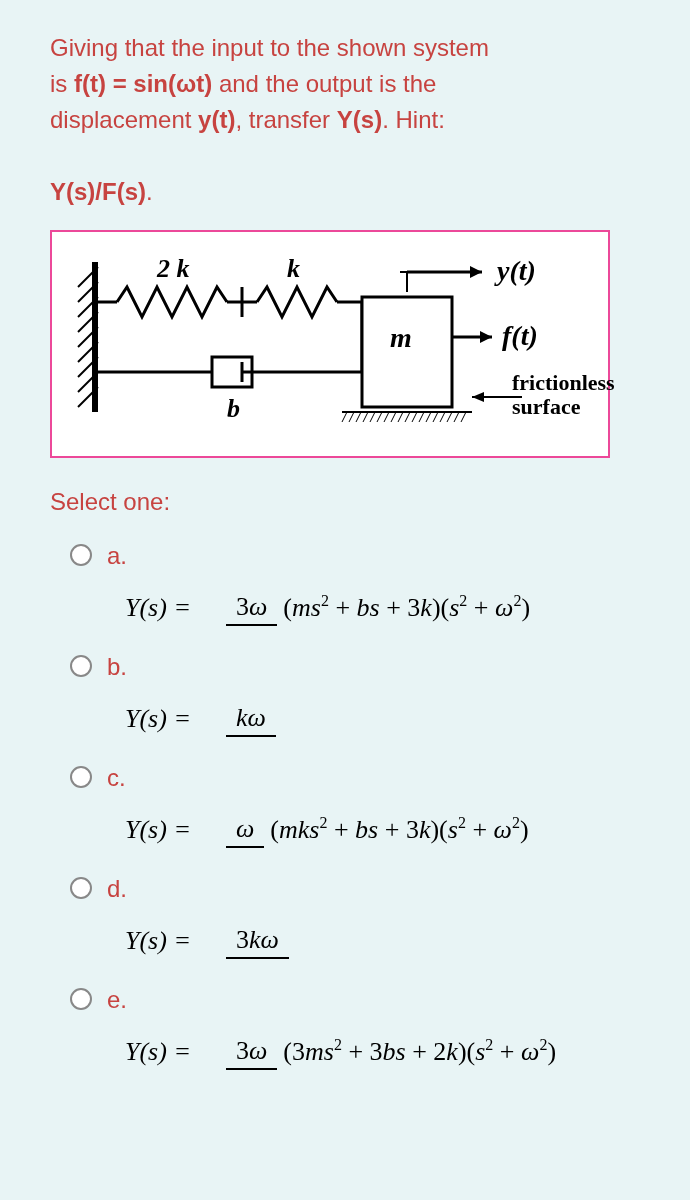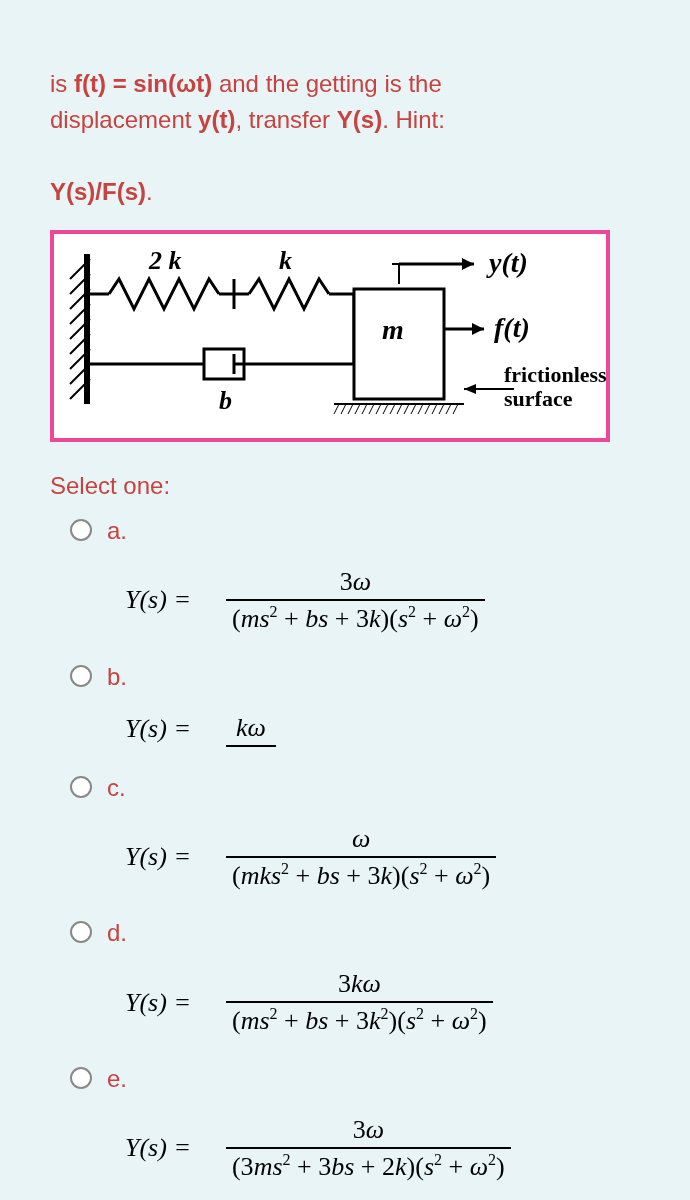--- a/index.html
+++ b/index.html
@@ -16,30 +16,30 @@
     .question-text {
       font-size: 24px;
       color: #c74340;
       line-height: 1.5;
       margin-bottom: 20px;
     }
     .bold { font-weight: bold; }
     .boldvar { font-weight: bold; }
     .diagram {
       background: #ffffff;
-      border: 4px solid #ec4899;
-      padding: 0;
+      border: 2px solid #ec4899;
+      padding: 10px;
       margin-bottom: 30px;
       width: 560px;
       text-align: center;
     }
     .select-text {
       font-size: 24px;
       color: #c74340;
-      margin-bottom: 15px;
+      margin-bottom: 24px;
     }
     .option-row {
       display: flex;
       align-items: flex-start;
       margin-bottom: 20px;
       padding-left: 20px;
     }
     .radio {
       width: 22px;
       height: 22px;
@@ -62,21 +62,21 @@
       font-size: 26px;
       color: #000;
       font-style: italic;
       display: flex;
       align-items: center;
       gap: 22px;
     }
     .ys { margin-right: 8px; white-space: nowrap; }
     .fraction {
       display: inline-flex;
-      flex-direction: column;
+      flex-direction: row;
       text-align: center;
       vertical-align: middle;
       margin-left: 5px;
     }
     .numerator {
       padding: 2px 10px;
       border-bottom: 2px solid #000;
     }
     .denominator {
       padding: 2px 6px;
@@ -84,22 +84,22 @@
       text-align: right;
     }
     .sup { font-size: 16px; vertical-align: super; font-style: normal; }
     .normal { font-style: normal; }
   </style>
 </head>
 <body>
 
 <div class="question-box">
   <div class="question-text">
-    <br>
-    <span>is </span><span class="bold">f(t) = sin(ωt)</span><span> and the getting is the</span><br>
+    <span>Giving that the input to the shown system</span><br>
+    <span>is </span><span class="bold">f(t) = sin(ωt)</span><span> and the output is the</span><br>
     <span>displacement </span><span class="bold">y(t)</span><span>, transfer </span><span class="boldvar">Y(s)</span><span>. Hint:</span><br>
     <br>
     <span class="boldvar">Y(s)/F(s)</span><span>.</span>
   </div>
 
   <div class="diagram">
     <svg width="560" height="200" viewBox="0 0 560 200">
 
       <rect x="30" y="20" width="6" height="150" fill="#000"></rect>
       <line x1="36" y1="25" x2="16" y2="45" stroke="#000" stroke-width="2"></line>
@@ -211,21 +211,20 @@
   </div>
 
   <div class="option-row">
     <div class="radio"></div>
     <div class="option-label">d.</div>
   </div>
   <div class="formula-block">
     <span class="ys">Y(s) =</span>
     <span class="fraction">
       <span class="numerator"><span class="normal">3</span>kω</span>
-      <span class="denominator"><span class="normal">(</span>ms<span class="sup">2</span> <span class="normal">+</span> bs <span class="normal">+ 3</span>k<span class="sup">2</span><span class="normal">)(</span>s<span class="sup">2</span> <span class="normal">+</span> ω<span class="sup">2</span><span class="normal">)</span></span>
     </span>
   </div>
 
   <div class="option-row">
     <div class="radio"></div>
     <div class="option-label">e.</div>
   </div>
   <div class="formula-block">
     <span class="ys">Y(s) =</span>
     <span class="fraction">

